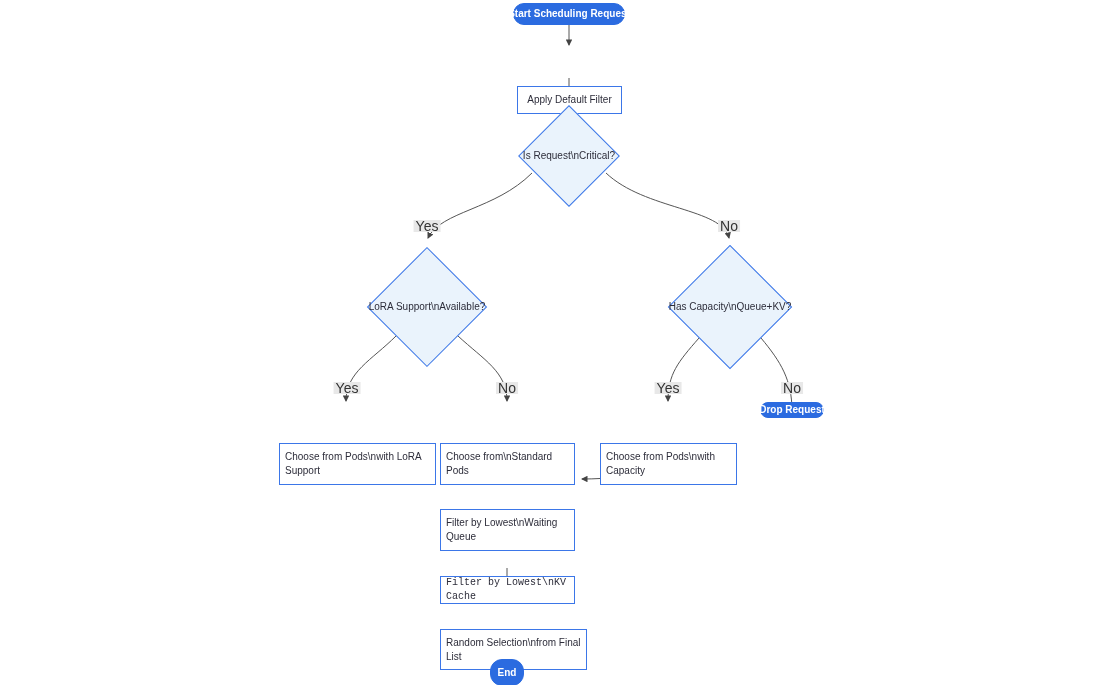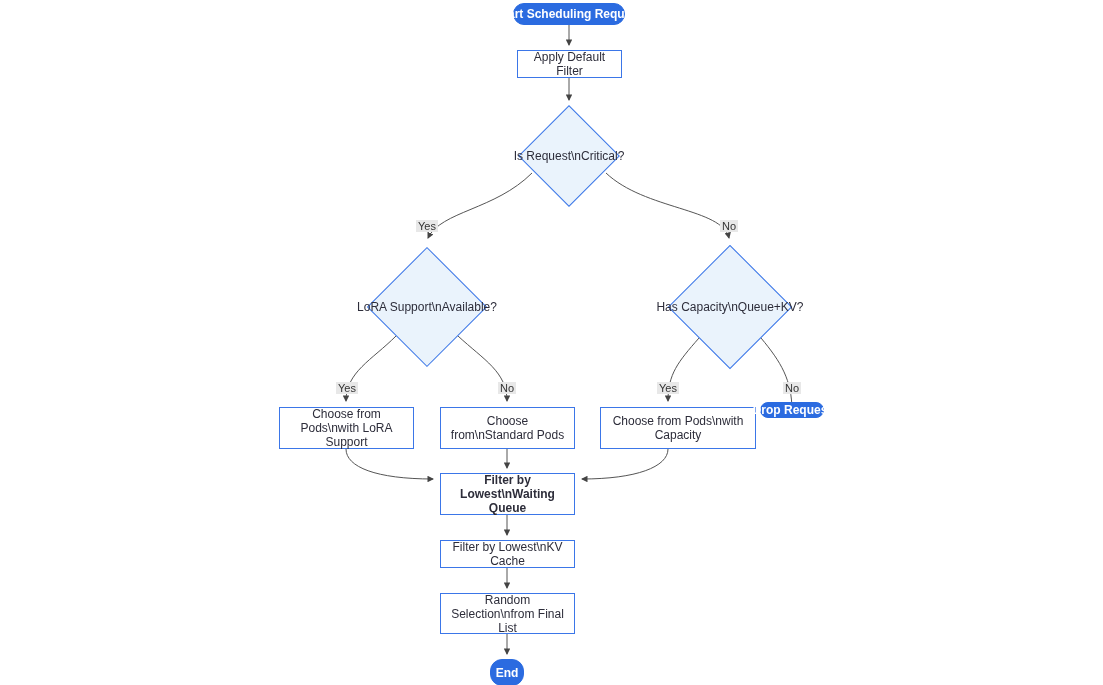--- a/index.html
+++ b/index.html
@@ -20,33 +20,33 @@
     font-family: "Liberation Sans", "DejaVu Sans", sans-serif;
     color: var(--text-color);
     overflow: hidden;
   }
   .canvas { position: relative; width: 1103px; height: 685px; }
   svg.edges { position: absolute; left: 0; top: 0; width: 1103px; height: 685px; }
   svg.edges path.edge { fill: none; stroke: var(--line-color); stroke-width: 1px; }
   svg.edges marker path { fill: #444444; stroke: none; }
 
   .node { position: absolute; display: flex; align-items: center; justify-content: center;
-          text-align: center; font-size: 12px; line-height: 14px; }
-  .rect-node { background: var(--node-fill); border: 1.3px solid var(--node-border); padding: 0 5px; }
+          text-align: left; font-size: 10px; line-height: 14px; }
+  .rect-node { background: var(--node-fill); border: 1.3px solid var(--node-border); padding: 0 5px; margin-top: 36px; }
   .pill-node { background: var(--accent); border: 1px solid var(--accent); border-radius: 12px;
                color: #ffffff; font-weight: bold; white-space: nowrap; }
   .diamond-node { background: transparent; }
   .diamond-shape { position: absolute; top: 50%; left: 50%;
                    transform: translate(-50%, -50%) rotate(45deg);
                    background: var(--decision-fill); border: 1.6px solid var(--node-border); }
   .diamond-label { position: relative; z-index: 2; white-space: nowrap; }
 
   .edge-label { position: absolute; transform: translate(-50%, -50%);
                 background: var(--label-bg); color: #333333;
-                font-size: 11px; line-height: 12px; padding: 0 2px; }
+                font-size: 14px; line-height: 12px; padding: 0 2px; }
 </style>
 </head>
 <body>
 
 <div class="canvas">
 
   <svg class="edges">
     <defs>
       <marker id="arrow" viewBox="0 0 10 10" refX="8.5" refY="5" markerWidth="6.5" markerHeight="6.5" orient="auto">
         <path d="M0,0 L10,5 L0,10 z"></path>
@@ -84,45 +84,45 @@
   <div class="node diamond-node" style="left:367px; top:247px; width:120px; height:120px;">
     <div class="diamond-shape" style="width:85px; height:85px;"></div>
     <span class="diamond-label">LoRA Support\nAvailable?</span>
   </div>
 
   <div class="node diamond-node" style="left:668px; top:245px; width:124px; height:124px;">
     <div class="diamond-shape" style="width:88px; height:88px;"></div>
     <span class="diamond-label">Has Capacity\nQueue+KV?</span>
   </div>
 
-  <div class="node rect-node" style="left:279px; top:407px; width:135px; height:42px;">
+  <div class="node rect-node" style="left:279px; top:407px; width:157px; height:42px;">
     <span>Choose from Pods\nwith LoRA Support</span>
   </div>
 
   <div class="node rect-node" style="left:440px; top:407px; width:135px; height:42px;">
     <span>Choose from\nStandard Pods</span>
   </div>
 
-  <div class="node rect-node" style="left:600px; top:407px; width:156px; height:42px;">
+  <div class="node rect-node" style="left:600px; top:407px; width:137px; height:42px;">
     <span>Choose from Pods\nwith Capacity</span>
   </div>
 
   <div class="node pill-node" style="left:760px; top:402px; width:64px; height:16px;">
     <span>Drop Request</span>
   </div>
 
-  <div class="node rect-node" style="left:440px; top:473px; width:135px; height:42px;font-weight:bold;">
+  <div class="node rect-node" style="left:440px; top:473px; width:135px; height:42px;">
     <span>Filter by Lowest\nWaiting Queue</span>
   </div>
 
-  <div class="node rect-node" style="left:440px; top:540px; width:135px; height:28px;">
+  <div class="node rect-node" style="left:440px; top:540px; width:135px; height:28px;font-family:Liberation Mono, monospace;">
     <span>Filter by Lowest\nKV Cache</span>
   </div>
 
-  <div class="node rect-node" style="left:440px; top:593px; width:135px; height:41px;">
+  <div class="node rect-node" style="left:440px; top:593px; width:147px; height:41px;">
     <span>Random Selection\nfrom Final List</span>
   </div>
 
   <div class="node pill-node" style="left:490px; top:659px; width:34px; height:27px;">
     <span>End</span>
   </div>
 
   <span class="edge-label" style="left:427px; top:226px;">Yes</span>
   <span class="edge-label" style="left:729px; top:226px;">No</span>
   <span class="edge-label" style="left:347px; top:388px;">Yes</span>

